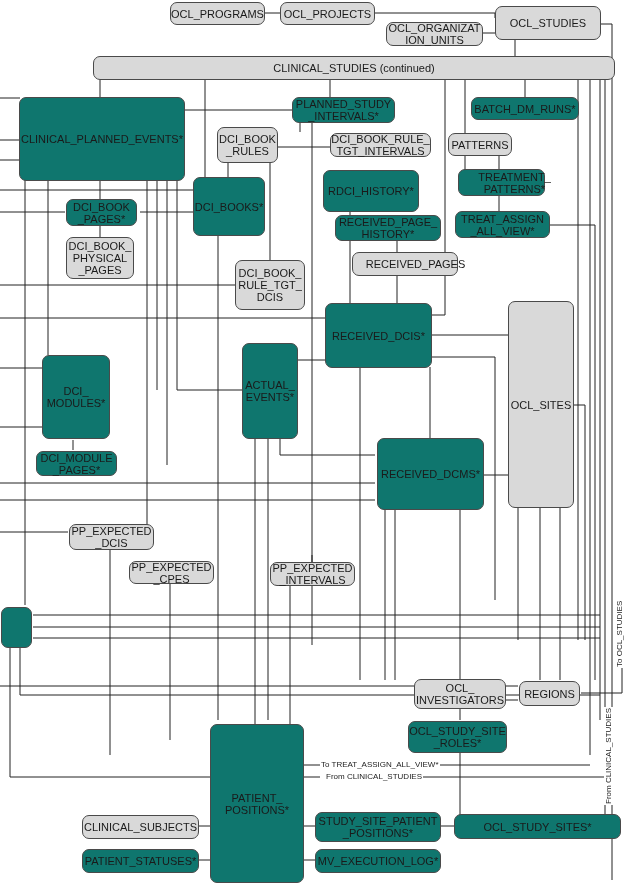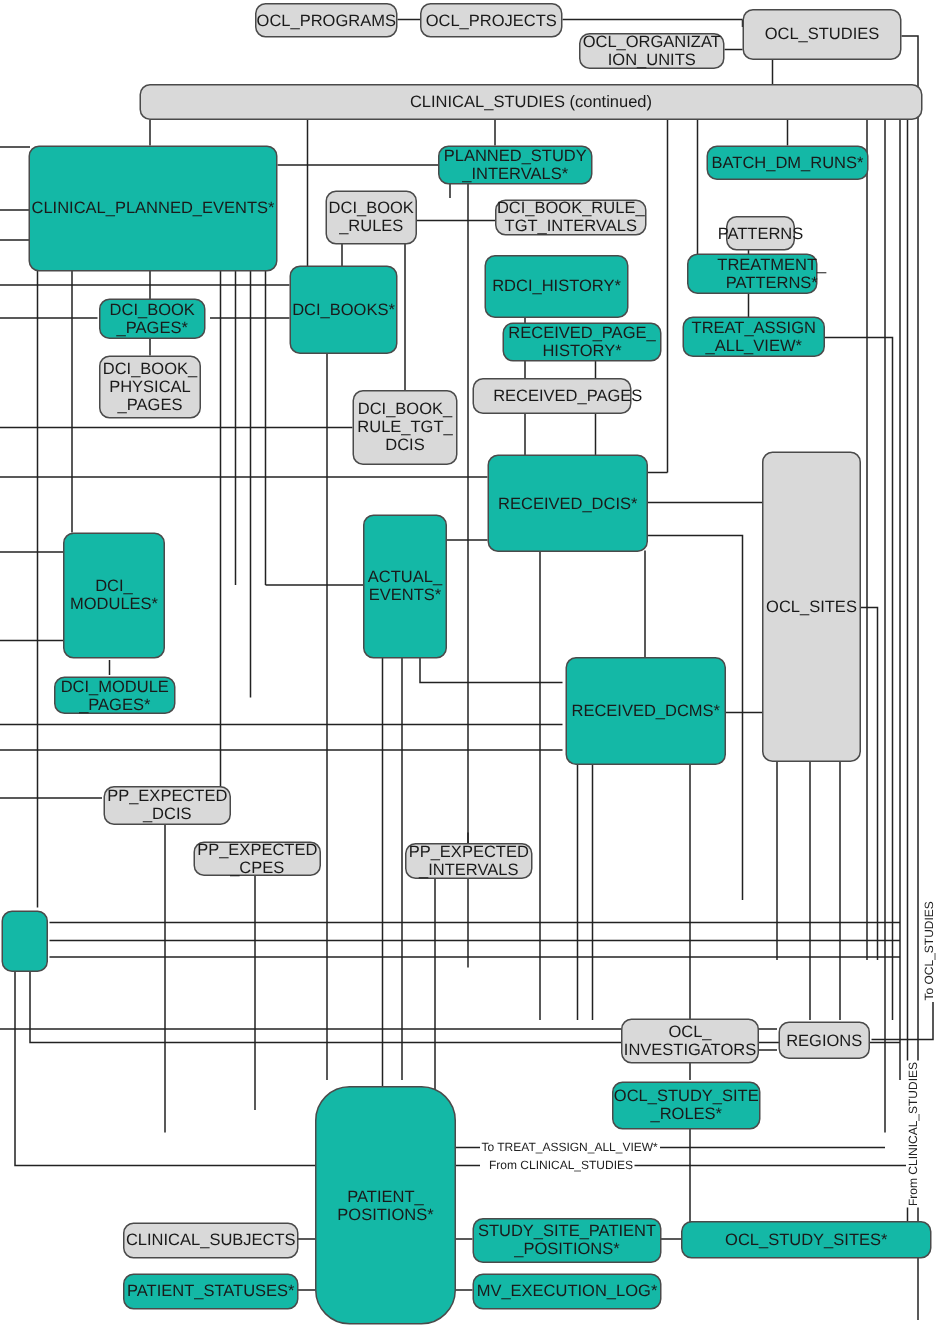--- a/index.html
+++ b/index.html
@@ -3,21 +3,21 @@
 <meta charset="utf-8">
 <style>
   html, body { margin: 0; padding: 0; background: #ffffff; }
   body { width: 626px; height: 883px; position: relative; overflow: hidden;
          font-family: "Liberation Sans", sans-serif; }
   #diagram { position: absolute; left: 0; top: 0; }
   .entity { position: absolute; box-sizing: border-box; border: 1.2px solid #4a4a4a;
             border-radius: 7px; display: flex; align-items: center; justify-content: center;
             text-align: center; font-size: 11px; line-height: 12px; color: #1a1a1a;
             white-space: pre-line; cursor: pointer; }
-  .entity.blue { background: #14b8a6; }
+  .entity.blue { background: #0f766e; }
   .entity.gray { background: #d9d9d9; }
   .note { position: absolute; font-size: 8px; color: #222; white-space: nowrap; background: #fff; padding: 0 1px; }
   .note.vert { transform: rotate(-90deg); transform-origin: left top; }
 </style>
 </head>
 <body>
 
 <svg id="diagram" width="626" height="883" viewBox="0 0 626 883" xmlns="http://www.w3.org/2000/svg">
   <g stroke="#222" stroke-width="1" fill="none">
 
@@ -136,35 +136,35 @@
 <div class="entity gray" style="left:495px;top:6px;width:106px;height:34px;">OCL_STUDIES</div>
 <div class="entity gray" style="left:93px;top:56px;width:522px;height:24px;">CLINICAL_STUDIES (continued)</div>
 <div class="entity blue" style="left:19px;top:97px;width:166px;height:84px;">CLINICAL_PLANNED_EVENTS*</div>
 <div class="entity blue" style="left:292px;top:97px;width:103px;height:26px;">PLANNED_STUDY
 _INTERVALS*</div>
 <div class="entity blue" style="left:471px;top:97px;width:108px;height:23px;">BATCH_DM_RUNS*</div>
 <div class="entity gray" style="left:217px;top:127px;width:61px;height:36px;">DCI_BOOK
 _RULES</div>
 <div class="entity gray" style="left:330px;top:133px;width:101px;height:24px;">DCI_BOOK_RULE_
 TGT_INTERVALS</div>
-<div class="entity gray" style="left:484px;top:133px;width:46px;height:23px;margin-top:11px;">PATTERNS</div>
+<div class="entity gray" style="left:448px;top:133px;width:64px;height:23px;">PATTERNS</div>
 <div class="entity blue" style="left:323px;top:170px;width:96px;height:42px;">RDCI_HISTORY*</div>
 <div class="entity blue" style="left:458px;top:169px;width:87px;height:27px;padding-left:26px;">TREATMENT_
 PATTERNS*</div>
 <div class="entity blue" style="left:66px;top:199px;width:71px;height:27px;">DCI_BOOK
 _PAGES*</div>
 <div class="entity blue" style="left:193px;top:177px;width:72px;height:59px;">DCI_BOOKS*</div>
 <div class="entity blue" style="left:455px;top:211px;width:95px;height:27px;">TREAT_ASSIGN
 _ALL_VIEW*</div>
 <div class="entity gray" style="left:66px;top:237px;width:68px;height:42px;">DCI_BOOK_
 PHYSICAL
 _PAGES</div>
 <div class="entity blue" style="left:335px;top:215px;width:106px;height:26px;">RECEIVED_PAGE_
 HISTORY*</div>
-<div class="entity gray" style="left:315px;top:252px;width:106px;height:24px;padding-left:21px;">RECEIVED_PAGES</div>
+<div class="entity gray" style="left:352px;top:252px;width:106px;height:24px;padding-left:21px;">RECEIVED_PAGES</div>
 <div class="entity gray" style="left:235px;top:260px;width:70px;height:50px;">DCI_BOOK_
 RULE_TGT_
 DCIS</div>
 <div class="entity blue" style="left:325px;top:303px;width:107px;height:65px;">RECEIVED_DCIS*</div>
 <div class="entity gray" style="left:508px;top:301px;width:66px;height:207px;">OCL_SITES</div>
 <div class="entity blue" style="left:42px;top:355px;width:68px;height:84px;">DCI_
 MODULES*</div>
 <div class="entity blue" style="left:242px;top:343px;width:56px;height:96px;">ACTUAL_
 EVENTS*</div>
 <div class="entity blue" style="left:36px;top:451px;width:81px;height:25px;">DCI_MODULE
@@ -175,21 +175,21 @@
 <div class="entity gray" style="left:129px;top:561px;width:85px;height:23px;">PP_EXPECTED
 _CPES</div>
 <div class="entity gray" style="left:270px;top:562px;width:85px;height:24px;">PP_EXPECTED
 _INTERVALS</div>
 <div class="entity blue" style="left:1px;top:607px;width:31px;height:41px;"></div>
 <div class="entity gray" style="left:414px;top:679px;width:92px;height:30px;">OCL_
 INVESTIGATORS</div>
 <div class="entity gray" style="left:519px;top:681px;width:61px;height:25px;">REGIONS</div>
 <div class="entity blue" style="left:408px;top:721px;width:99px;height:32px;">OCL_STUDY_SITE
 _ROLES*</div>
-<div class="entity blue" style="left:210px;top:724px;width:94px;height:159px;border-radius:23px;">PATIENT_
+<div class="entity blue" style="left:210px;top:724px;width:94px;height:159px;">PATIENT_
 POSITIONS*</div>
 <div class="entity blue" style="left:315px;top:812px;width:126px;height:30px;">STUDY_SITE_PATIENT
 _POSITIONS*</div>
 <div class="entity blue" style="left:454px;top:814px;width:167px;height:25px;">OCL_STUDY_SITES*</div>
 <div class="entity gray" style="left:82px;top:815px;width:117px;height:24px;">CLINICAL_SUBJECTS</div>
 <div class="entity blue" style="left:82px;top:849px;width:117px;height:24px;">PATIENT_STATUSES*</div>
 <div class="entity blue" style="left:315px;top:849px;width:126px;height:24px;">MV_EXECUTION_LOG*</div>
 
 <div class="note" style="left:320px;top:760px;">To TREAT_ASSIGN_ALL_VIEW*</div>
 <div class="note" style="left:325px;top:772px;">From CLINICAL_STUDIES</div>

